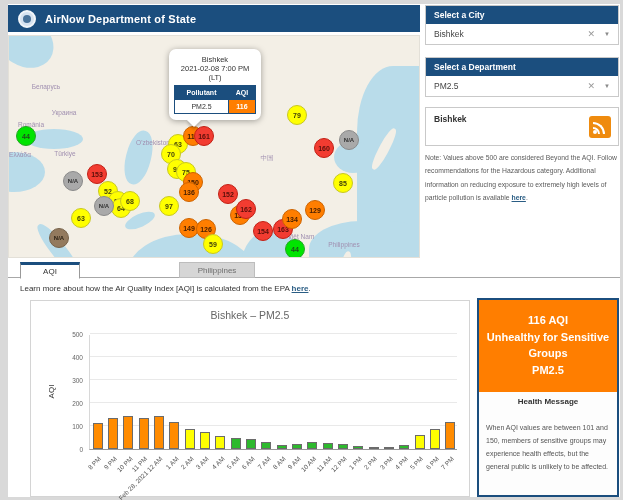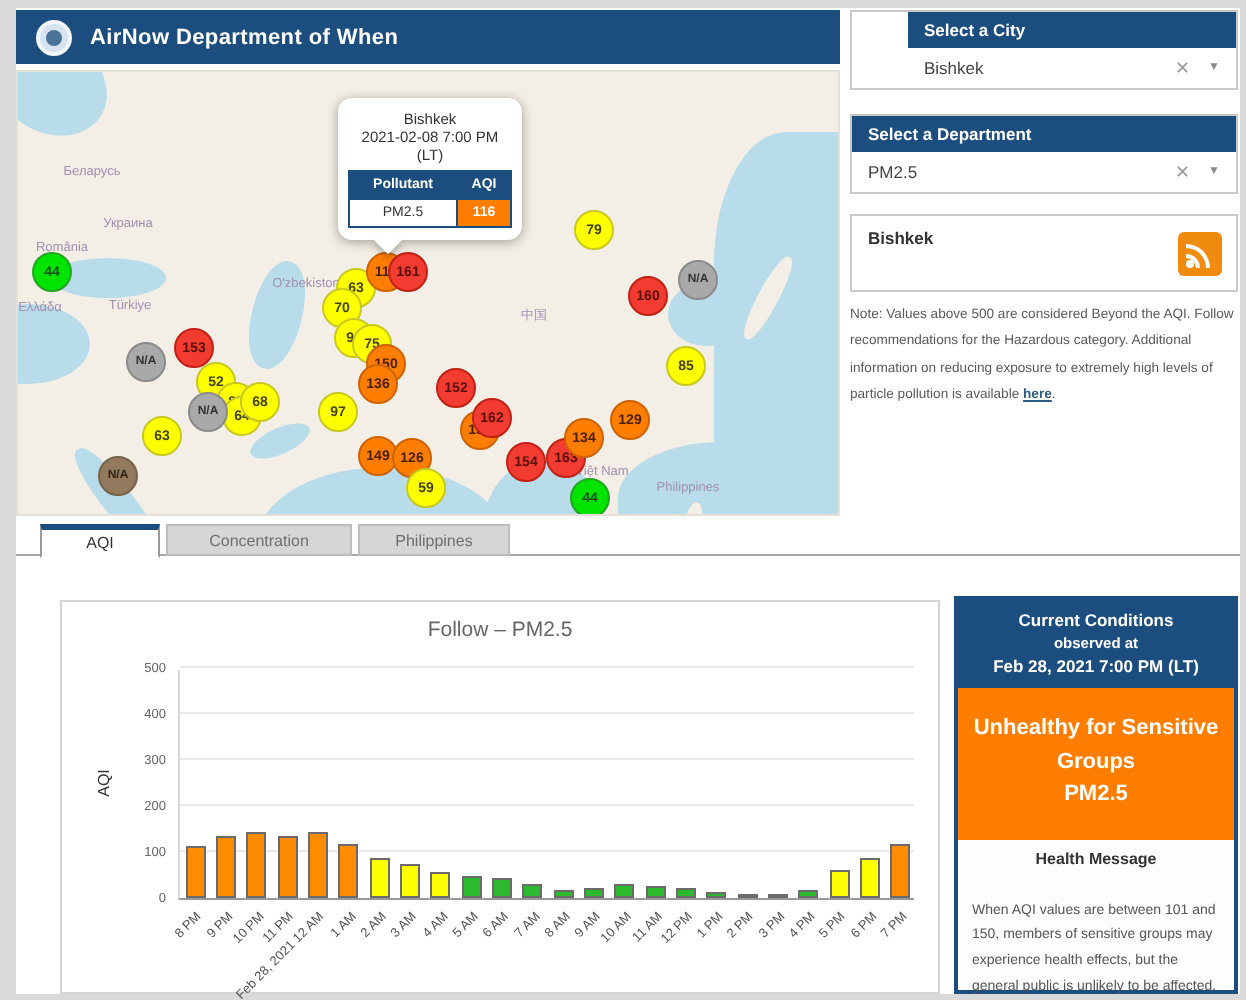--- a/index.html
+++ b/index.html
@@ -83,21 +83,21 @@
   .cc-health .ht { text-align:center; font-size:8px; font-weight:bold; color:#333; margin-bottom:16px; }
   .cc-health .hm { font-size:7px; color:#555; line-height:1.85; }
 </style>
 </head>
 <body>
 
 <div class="page">
 
   <div class="app-header">
     <div class="seal"></div>
-    <div class="app-title">AirNow Department of When</div>
+    <div class="app-title">AirNow Department of State</div>
   </div>
 
   <div class="map">
     <div class="water" style="left:-14px;top:-18px;width:60px;height:48px;border-radius:50%;transform:rotate(32deg);"></div>
     <div class="water" style="left:16px;top:93px;width:58px;height:20px;border-radius:50%;"></div>
     <div class="water" style="left:-26px;top:116px;width:62px;height:40px;border-radius:50%;"></div>
     <div class="water" style="left:117px;top:94px;width:25px;height:55px;border-radius:48%;transform:rotate(14deg);"></div>
     <div class="water" style="left:42px;top:182px;width:15px;height:64px;border-radius:45%;transform:rotate(-38deg);"></div>
     <div class="water" style="left:115px;top:178px;width:32px;height:13px;border-radius:50%;transform:rotate(-24deg);"></div>
     <div class="water" style="left:118px;top:198px;width:128px;height:84px;border-radius:48%;"></div>
@@ -164,21 +164,21 @@
       <div class="marker" style="left: 306px; top: 174px; background: rgb(255, 126, 0); border: 1px solid rgb(204, 99, 0); color: rgb(74, 32, 0);">129</div>
       <div class="marker" style="left: 286px; top: 213px; background: rgb(0, 228, 0); border: 1px solid rgb(35, 166, 35); color: rgb(29, 77, 29);">44</div>
       <div class="marker" style="left: 288px; top: 79px; background: rgb(255, 255, 0); border: 1px solid rgb(200, 200, 33); color: rgb(68, 68, 10);">79</div>
       <div class="marker" style="left: 315px; top: 112px; background: rgb(242, 60, 49); border: 1px solid rgb(194, 32, 21); color: rgb(90, 15, 10);">160</div>
       <div class="marker" style="left: 340px; top: 104px; background: rgb(169, 169, 169); border: 1px solid rgb(138, 138, 138); color: rgb(51, 51, 51); font-size: 6px;">N/A</div>
       <div class="marker" style="left: 334px; top: 147px; background: rgb(255, 255, 0); border: 1px solid rgb(200, 200, 33); color: rgb(68, 68, 10);">85</div>
       <div class="marker" style="left: 184px; top: 100px; background: rgb(255, 126, 0); border: 1px solid rgb(204, 99, 0); color: rgb(74, 32, 0);">116</div>
       <div class="marker" style="left: 195px; top: 100px; background: rgb(242, 60, 49); border: 1px solid rgb(194, 32, 21); color: rgb(90, 15, 10);">161</div>
     </div>
 
-  <div class="select-box" style="top:1px;padding-left:28px;">
+  <div class="select-box" style="top:1px;">
     <div class="box-header">Select a City</div>
     <div class="select-body">
       <span class="select-value">Bishkek</span>
       <span class="clear-x">✕</span>
       <span class="caret">▼</span>
     </div>
   </div>
 
   <div class="select-box" style="top:53px;">
     <div class="box-header">Select a Department</div>
@@ -195,27 +195,27 @@
       <span class="dot"></span>
         <span class="a1"></span>
         <span class="a2"></span>
     </div>
   </div>
 
   <div class="note"><span>Note: Values above 500 are considered Beyond the AQI. Follow recommendations for the Hazardous category. Additional information on reducing exposure to extremely high levels of particle pollution is available </span><a>here</a><span>.</span></div>
 
   <div class="tabbar">
     <div class="tab active">AQI</div>
-    <div class="tab t2">Concentration</div>
     <div class="tab t3">Philippines</div>
   </div>
 
+  <div class="learn-more"><span>Learn more about how the Air Quality Index [AQI] is calculated from the EPA </span><a>here</a><span>.</span></div>
 
   <div class="chart-box">
-    <div class="chart-title">Follow – PM2.5</div>
+    <div class="chart-title">Bishkek – PM2.5</div>
     <div class="ylabel">AQI</div>
     <div class="plot">
         <div class="gridline" style="bottom: 23px;"></div>
         <div class="gridline" style="bottom: 46px;"></div>
         <div class="gridline" style="bottom: 69px;"></div>
         <div class="gridline" style="bottom: 92px;"></div>
         <div class="gridline" style="bottom: 115px;"></div>
         <div class="bar" style="left: 2.66667px; height: 25.99px; background: rgb(255, 139, 0);"></div>
         <div class="xanchor" style="left: 7.66667px; top: 120px;">
           <span>8 PM</span>
@@ -315,26 +315,22 @@
       </div>
   <div class="ytick" style="left: 28px; top: 145px;">0</div>
       <div class="ytick" style="left: 28px; top: 122px;">100</div>
       <div class="ytick" style="left: 28px; top: 99px;">200</div>
       <div class="ytick" style="left: 28px; top: 76px;">300</div>
       <div class="ytick" style="left: 28px; top: 53px;">400</div>
       <div class="ytick" style="left: 28px; top: 30px;">500</div>
     </div>
 
   <div class="cc">
-    <div class="cc-head">
-      <div class="l1">Current Conditions</div>
-      <div class="l2">observed at</div>
-      <div class="l3">Feb 28, 2021 7:00 PM (LT)</div>
-    </div>
     <div class="cc-aqi">
+      <div>116 AQI</div>
       <div>Unhealthy for Sensitive Groups</div>
       <div>PM2.5</div>
     </div>
     <div class="cc-health">
       <div class="ht">Health Message</div>
       <div class="hm">When AQI values are between 101 and 150, members of sensitive groups may experience health effects, but the general public is unlikely to be affected.</div>
     </div>
   </div>
 
 </div>

